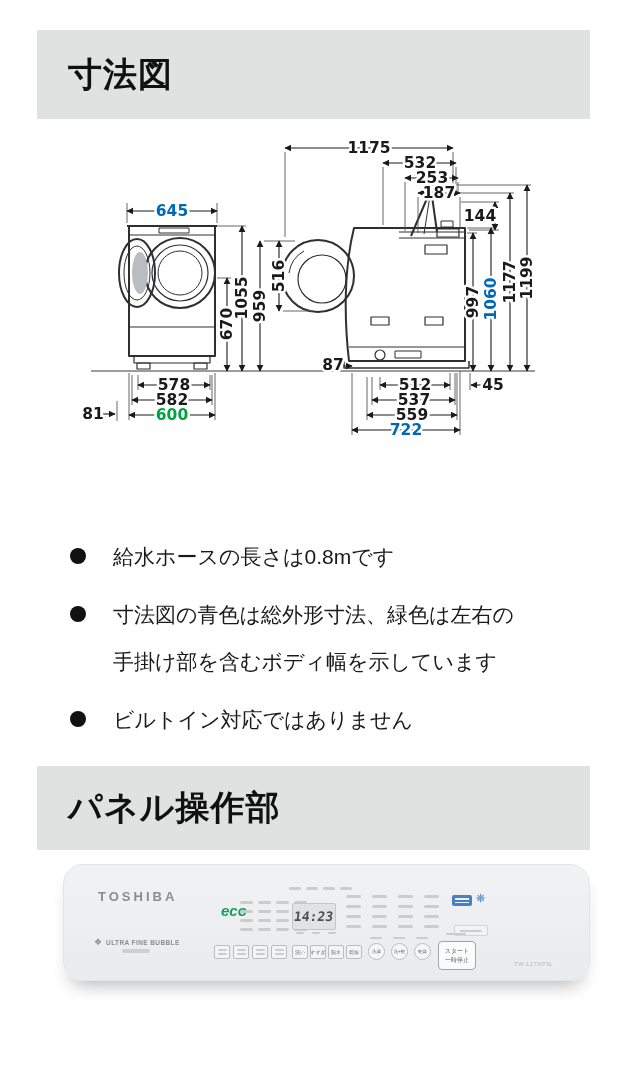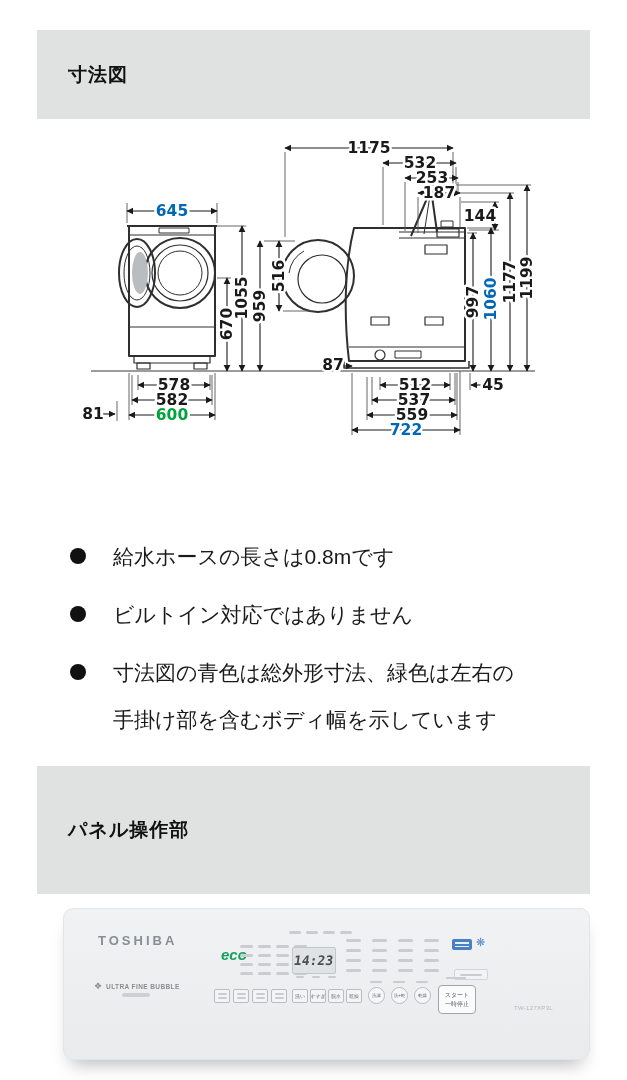--- a/index.html
+++ b/index.html
@@ -8,45 +8,45 @@
     width:627px; height:1080px; overflow:hidden;
     font-family:"Liberation Sans","DejaVu Sans",sans-serif;
     color:#1a1a1a;
   }
   
   .band {
     margin:30px 37px 0 37px;
     height:89px; background:#e0e1e1;
     display:flex; align-items:center; padding-left:31px;
   }
-  .band.tall { height:128px; margin-top:23px; }
-  .band h2 { font-size:19px; font-weight:bold; color:#111; letter-spacing:1px; }
+  .band.tall { height:84px; margin-top:23px; }
+  .band h2 { font-size:34px; font-weight:bold; color:#111; letter-spacing:1px; }
 
   
   .diagram { margin:14px 0 0 33px; width:560px; height:330px; }
   .dimsvg text {
     font-family:"DejaVu Sans","Liberation Sans",sans-serif;
     font-size:15.5px; font-weight:bold; fill:#1a1a1a;
     text-anchor:middle; dominant-baseline:central;
     paint-order:stroke; stroke:#ffffff; stroke-width:5px; stroke-linejoin:round;
   }
   .dimsvg text.blue { fill:#0068b7; }
   .dimsvg text.green { fill:#00a33e; }
 
   
   .notes { list-style:none; margin:70px 0 0 70px; }
   .notes li { display:flex; align-items:flex-start; margin-bottom:11px; }
   .notes .dot { flex:0 0 16px; height:16px; border-radius:50%; background:#111; margin:15px 27px 0 0; }
   .notes .note-text { display:inline-block; max-width:408px; font-size:21px; line-height:47px; color:#1a1a1a; }
 
   
   .panel {
-    position:relative; margin:14px 0 0 63px; width:527px; height:152px;
+    position:relative; margin:14px 0 0 63px; width:527px; height:117px;
     background:linear-gradient(#f1f2f3,#e9ebec);
-    border:1px solid #e3e4e6; border-radius:10px;
+    border:1px solid #e3e4e6; border-radius:20px;
     box-shadow:0 12px 18px -8px rgba(0,0,0,.28);
   }
   .panel .abs { position:absolute; }
   .brand { left:34px; top:24px; font-size:13px; font-weight:bold; letter-spacing:3px; color:#878e94; }
   .ufb { left:30px; top:72px; display:flex; align-items:center; gap:4px; color:#878e94; }
   .ufb .diam { font-size:9px; }
   .ufb .ufbtxt { font-size:6.5px; font-weight:bold; letter-spacing:.4px; }
   .script-bar { left:58px; top:84px; width:28px; height:4px; background:#cdd0d3; border-radius:2px; }
   .eco { left:157px; top:37px; font-size:15px; font-weight:bold; font-style:italic; color:#14a05a; }
   .bar { background:#c9cdd0; height:3px; border-radius:2px; }
@@ -212,25 +212,25 @@
 </svg>
 </div>
 
 <ul class="notes">
   <li>
     <span class="dot"></span>
     <span class="note-text">給水ホースの長さは0.8mです</span>
   </li>
   <li>
     <span class="dot"></span>
-    <span class="note-text">ビルトイン対応ではありません</span>
+    <span class="note-text">寸法図の青色は総外形寸法、緑色は左右の手掛け部を含むボディ幅を示しています</span>
   </li>
   <li>
     <span class="dot"></span>
-    <span class="note-text">寸法図の青色は総外形寸法、緑色は左右の手掛け部を含むボディ幅を示しています</span>
+    <span class="note-text">ビルトイン対応ではありません</span>
   </li>
 </ul>
 
 <section class="band tall">
   <h2>パネル操作部</h2>
 </section>
 
 <div class="panel">
   <div class="abs brand">TOSHIBA</div>
 

